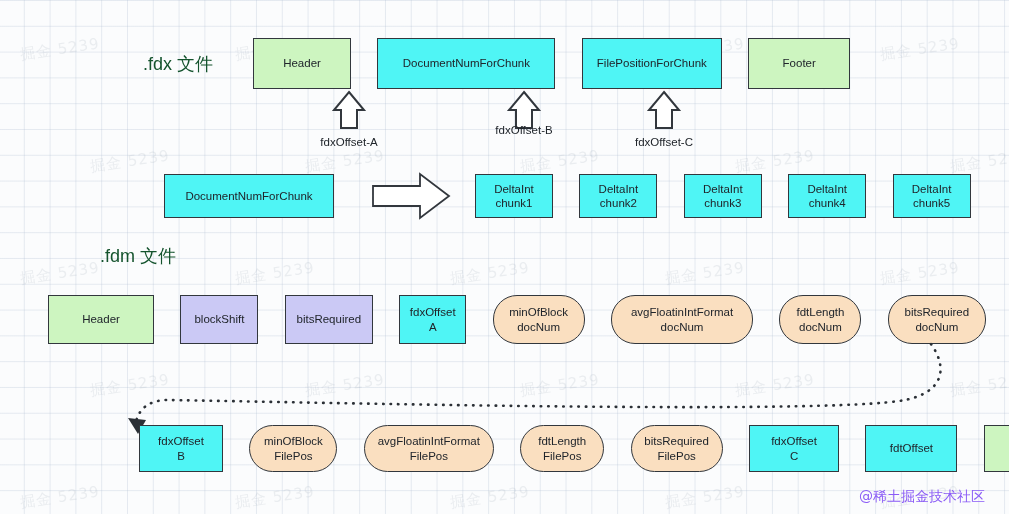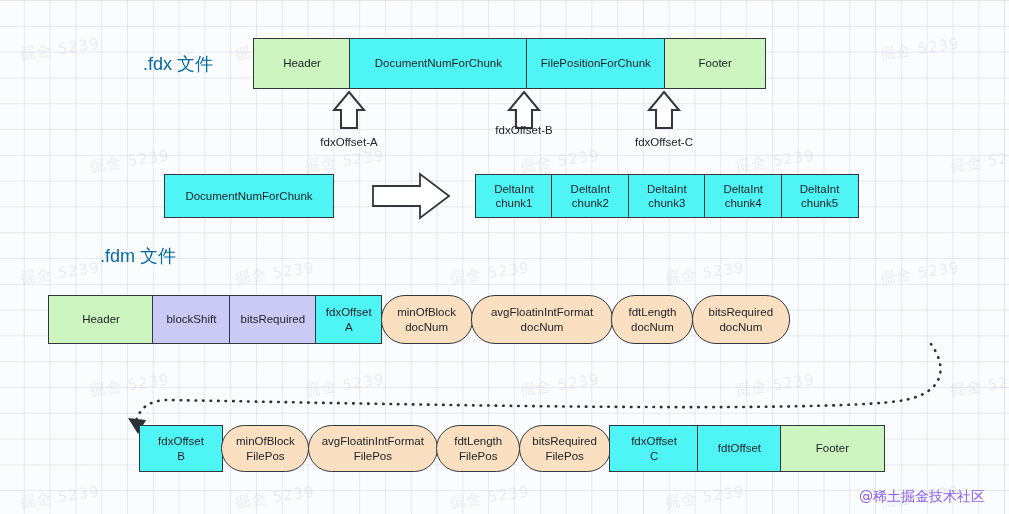--- a/index.html
+++ b/index.html
@@ -27,21 +27,21 @@
     font-size:15px;
     color:rgba(150,160,175,0.16);
     font-family:"DejaVu Sans",sans-serif;
     white-space:nowrap;
     transform:rotate(-8deg);
     letter-spacing:1px;
   }
   #canvas{position:absolute;inset:0;}
 
   
-  .row{position:absolute;display:flex;box-sizing:border-box;}
+  .row{position:absolute;display:flex;box-sizing:border-box;gap:28px;}
   .cell{
     box-sizing:border-box;
     border:1.6px solid #32373d;
     display:flex;align-items:center;justify-content:center;
     text-align:center;
     font-size:11.5px;
     color:#20252b;
     line-height:1.25;
     margin-right:-1.6px;
     font-family:"Liberation Sans","DejaVu Sans",sans-serif;
@@ -50,21 +50,21 @@
   .cell:last-child{margin-right:0;}
   .c-green{background:#cdf5c0;}
   .c-cyan{background:#4ff5f5;}
   .c-lav{background:#cbc9f5;}
   .c-peach{background:#fadfc0;border-radius:24px;}
 
   
   .sect-label{
     position:absolute;
     font-size:18px;
-    color:#0369a1;
+    color:#14532d;
     font-family:"Liberation Sans","DejaVu Sans",sans-serif;
     white-space:nowrap;
   }
 
   
   .off-label{
     position:absolute;
     font-size:11.5px;
     color:#20252b;
     white-space:nowrap;
@@ -189,19 +189,19 @@
       <div class="cell c-peach" style="width: 88px;">minOfBlock
 FilePos</div>
       <div class="cell c-peach" style="width: 130px;">avgFloatinIntFormat
 FilePos</div>
       <div class="cell c-peach" style="width: 84px;">fdtLength
 FilePos</div>
       <div class="cell c-peach" style="width: 92px;">bitsRequired
 FilePos</div>
       <div class="cell c-cyan" style="width: 90px;">fdxOffset
 C</div>
-      <div class="cell c-cyan" style="width: 84px; text-align: right;">fdtOffset</div>
+      <div class="cell c-cyan" style="width: 92px; text-align: right;">fdtOffset</div>
       <div class="cell c-green" style="width: 105px;">Footer</div>
     </div>
 
 </div>
 
 <div id="footer-wm">@稀土掘金技术社区</div>
 
 </body></html>

